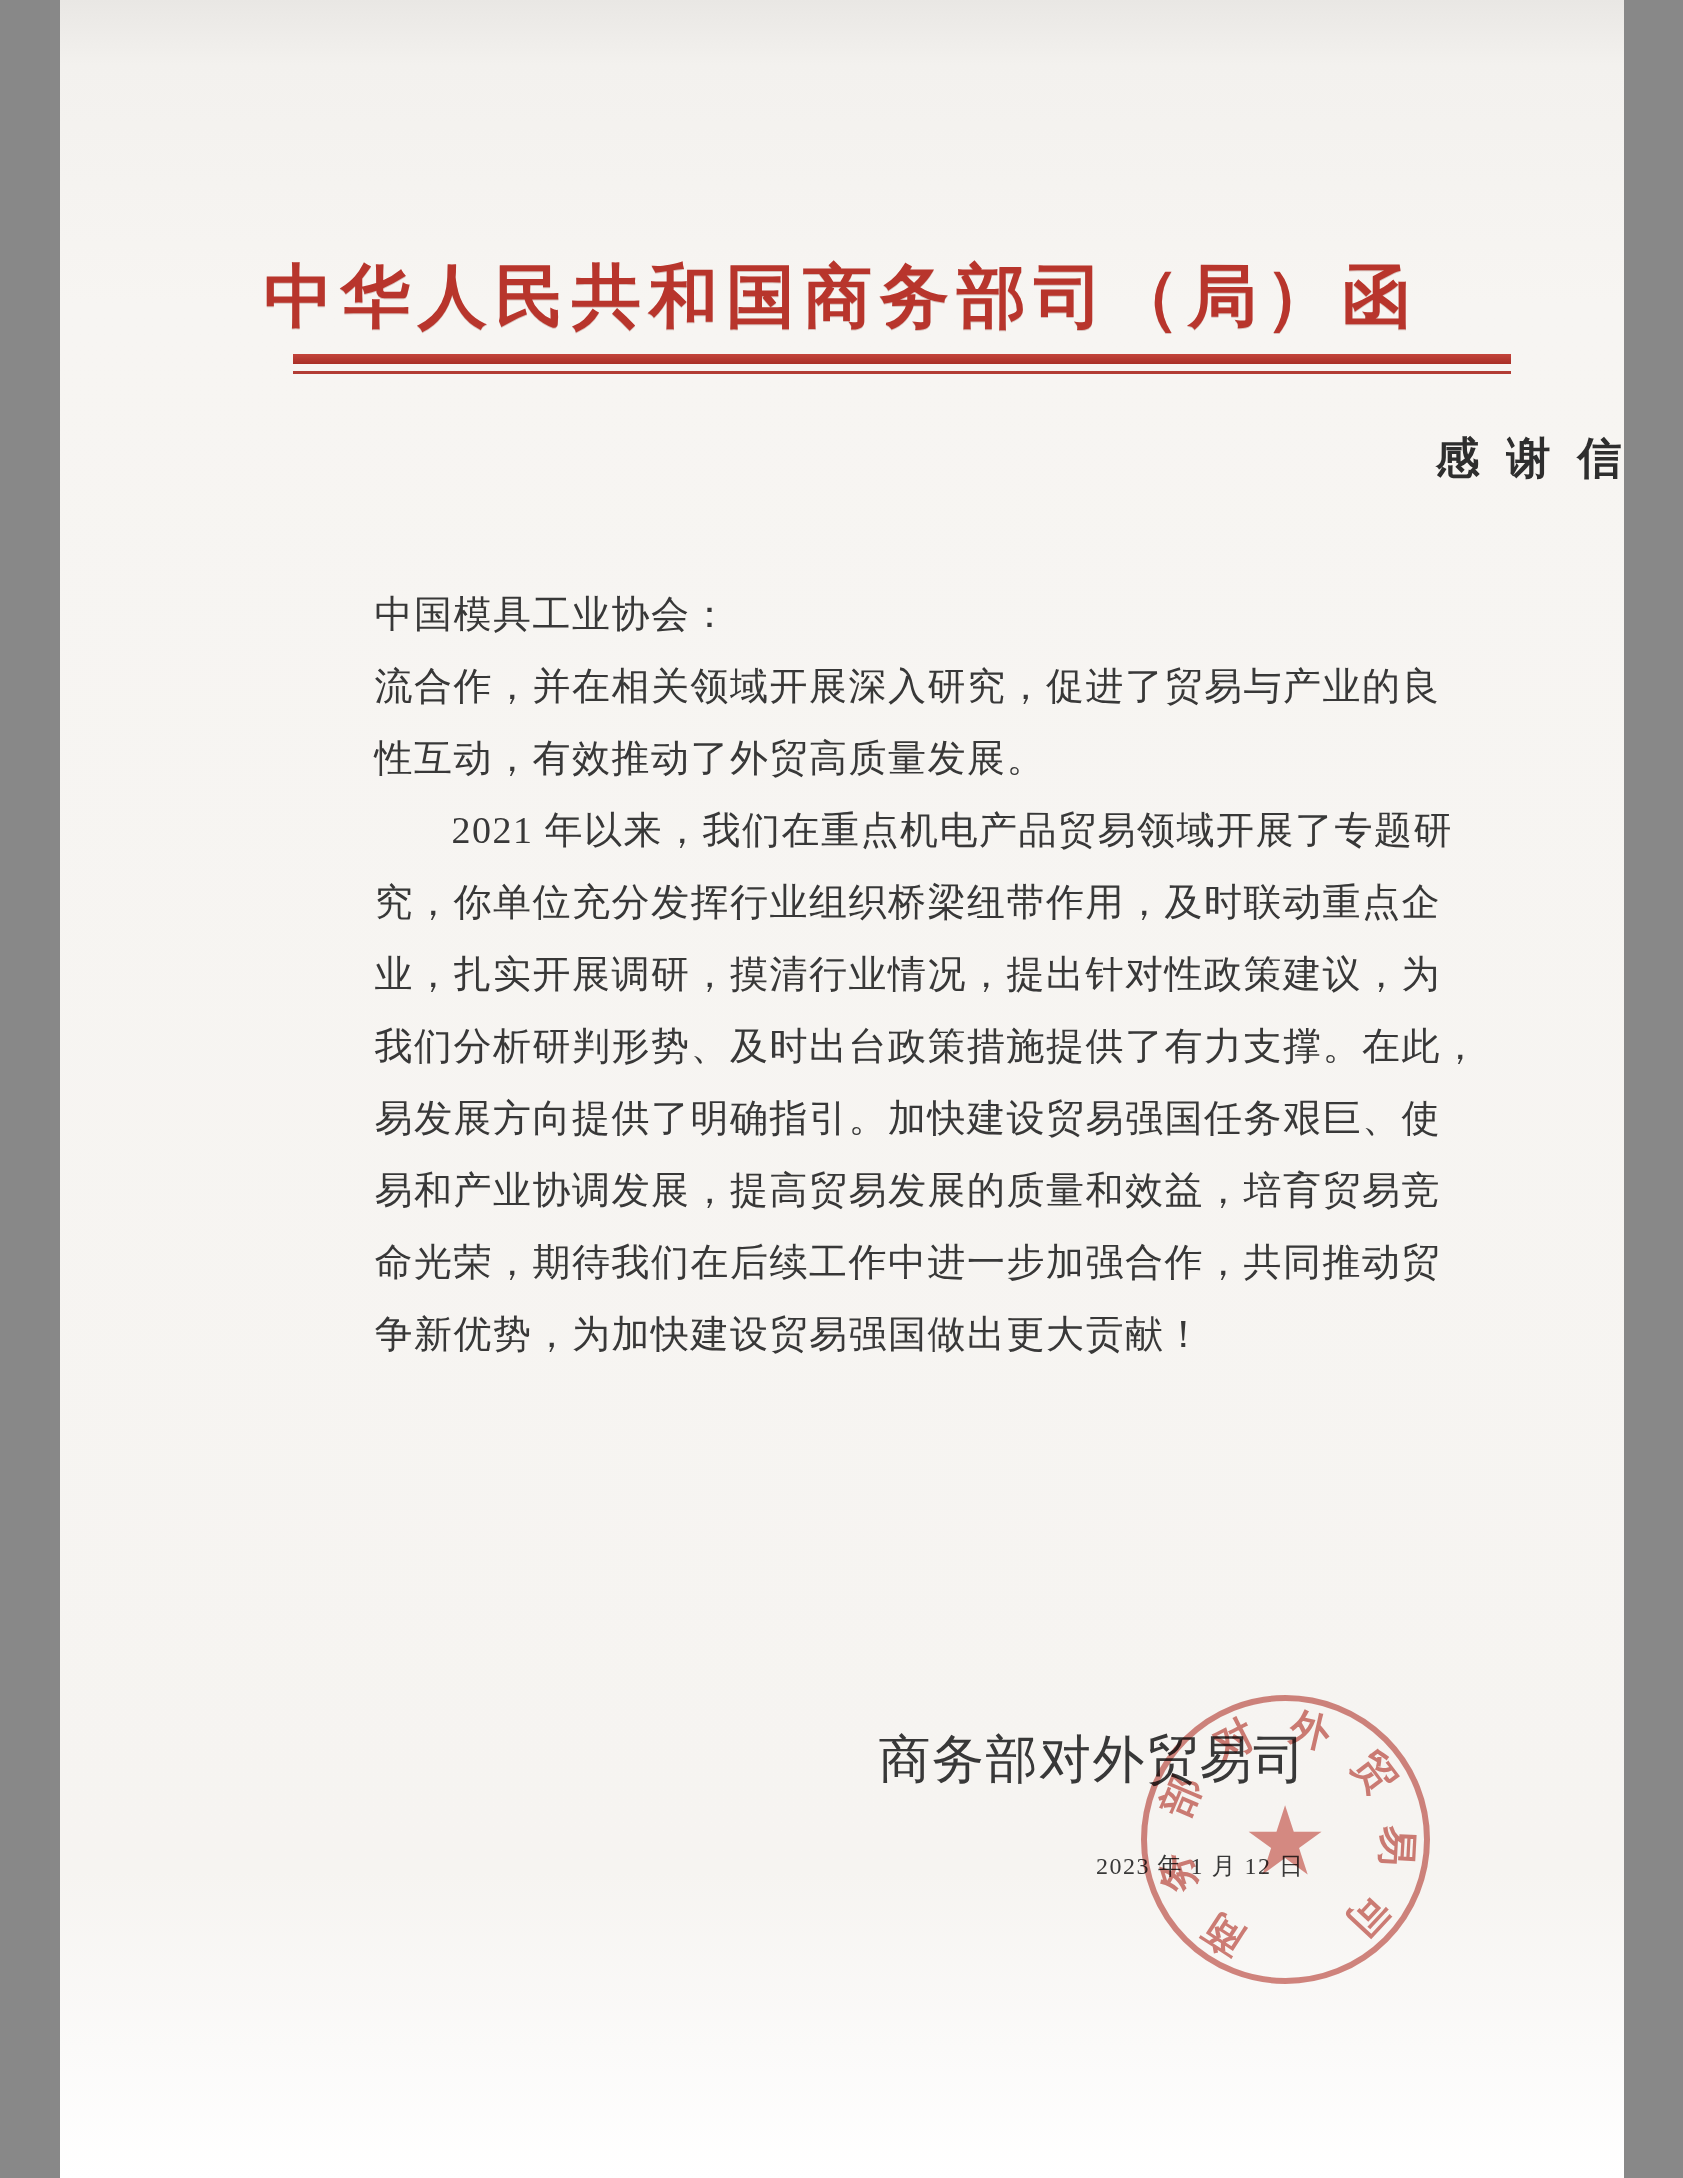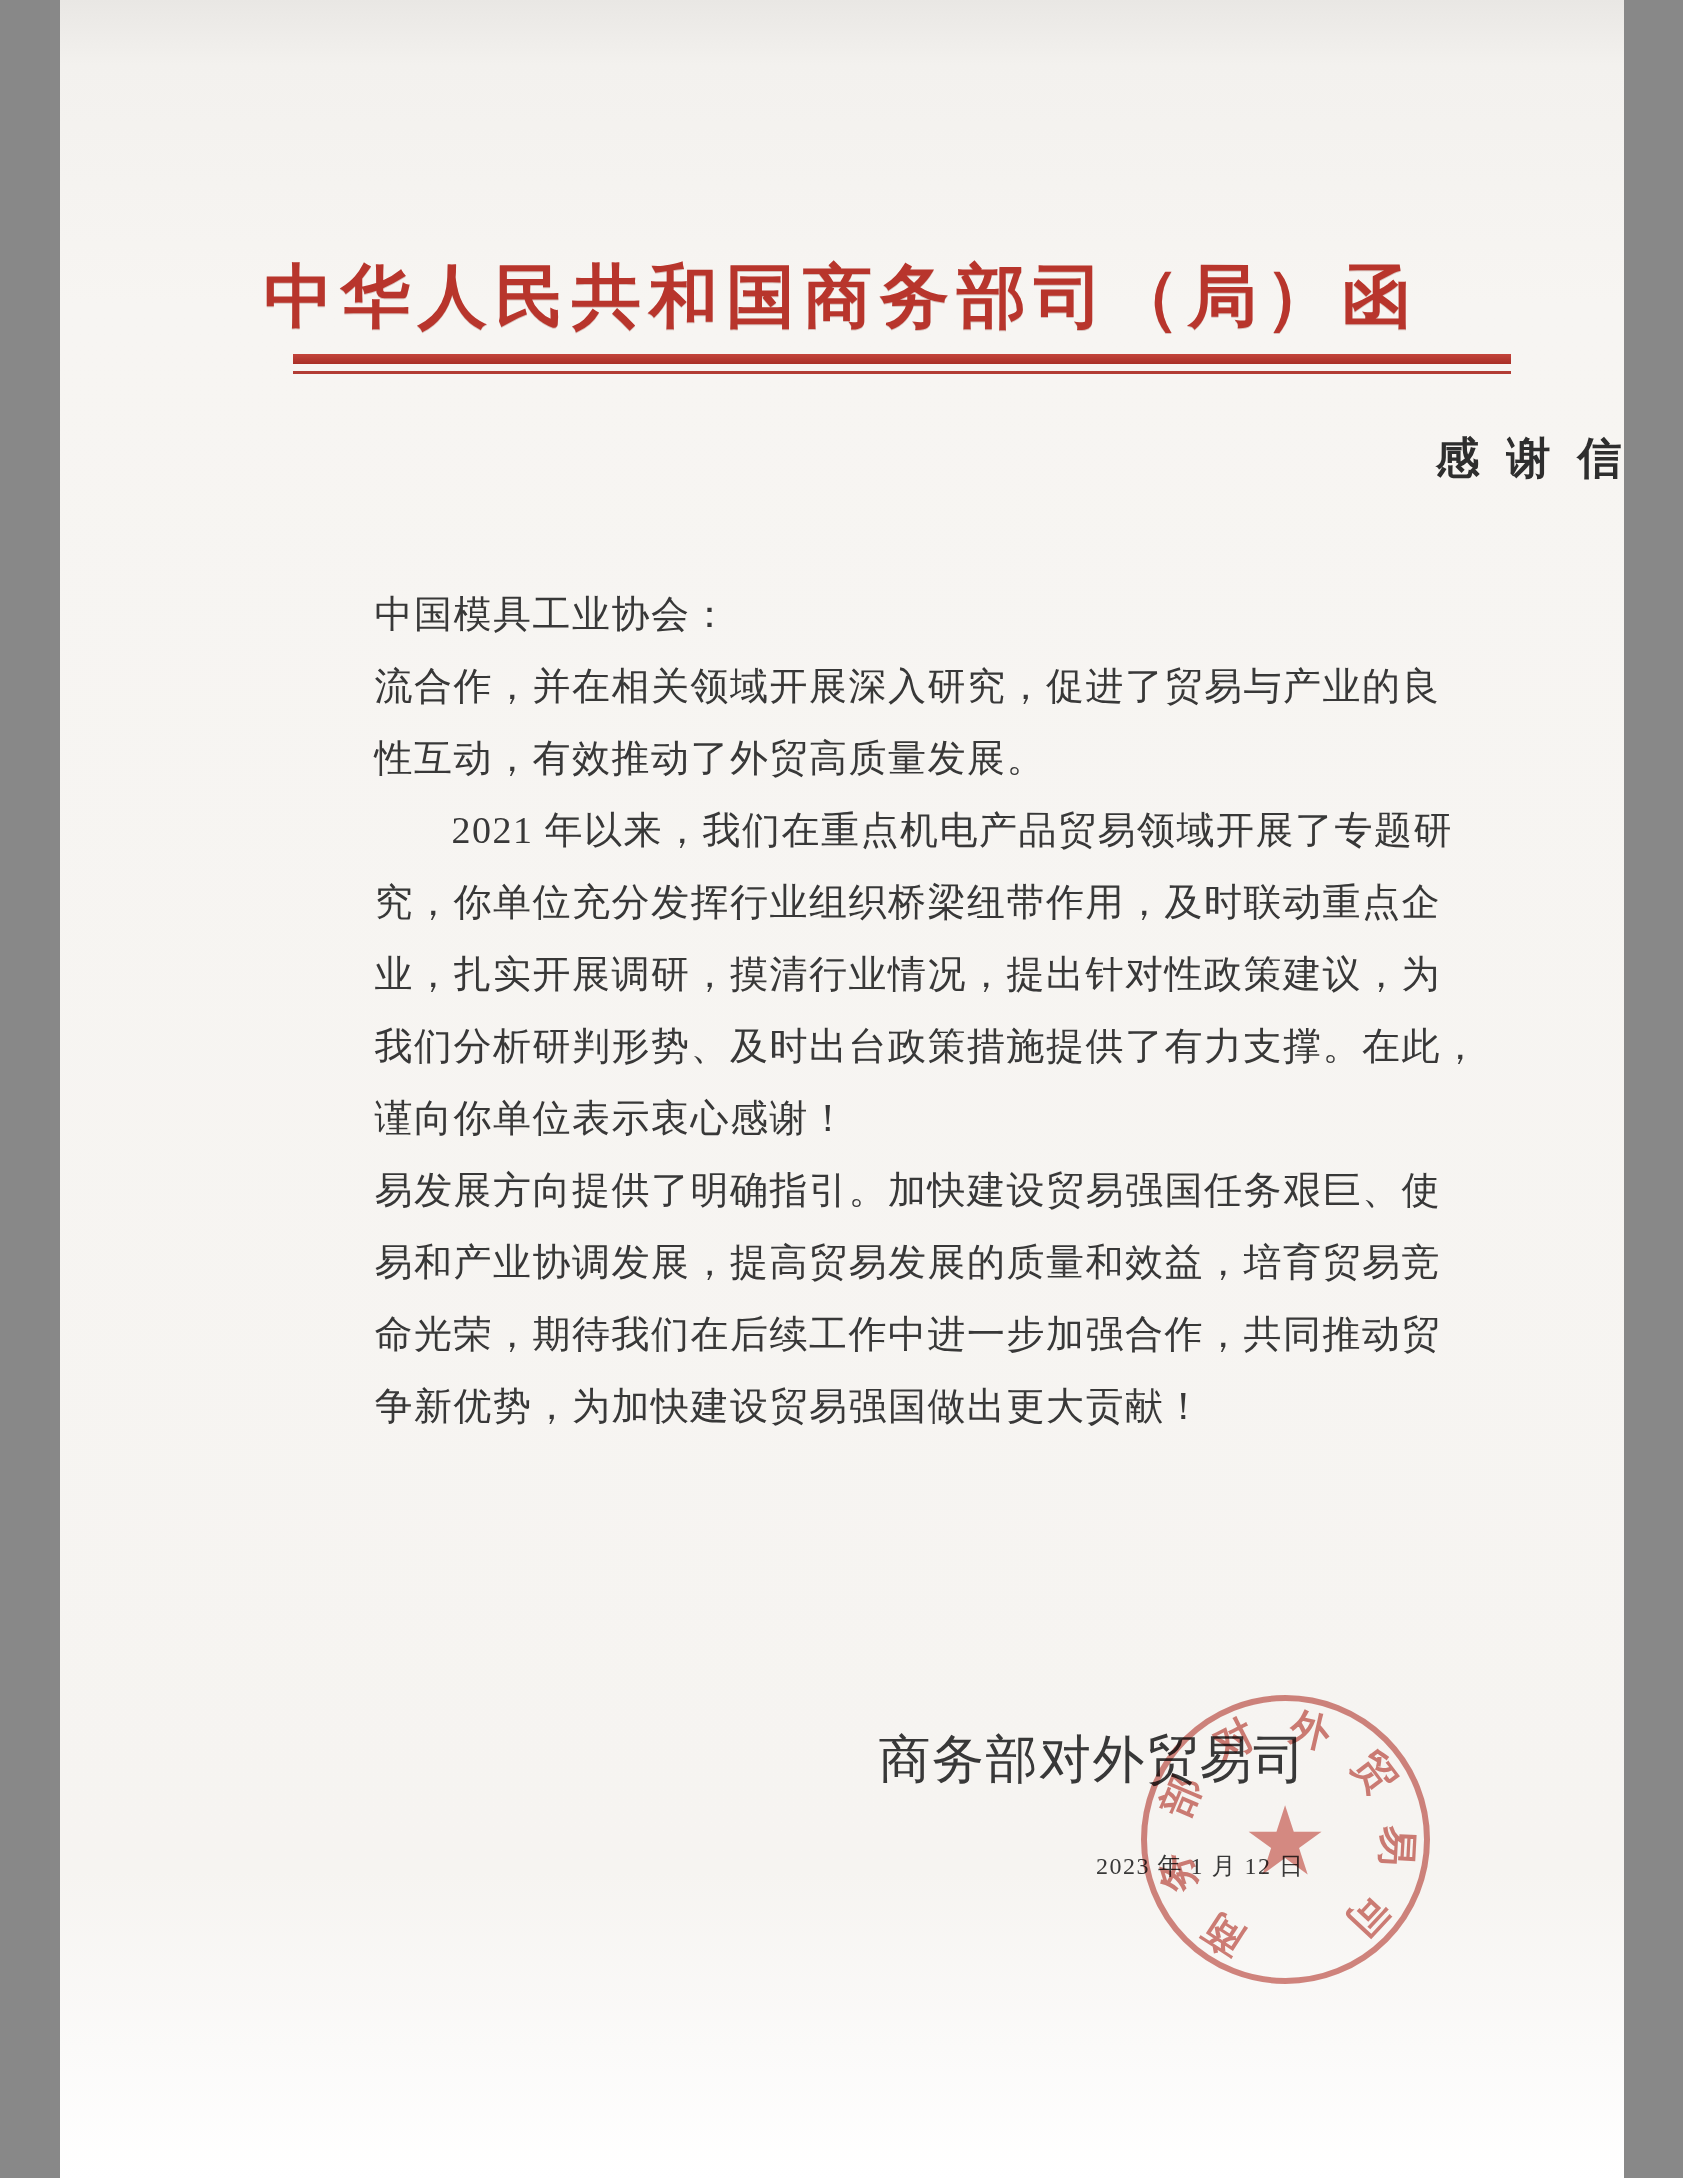--- a/index.html
+++ b/index.html
@@ -103,21 +103,20 @@
   <div class="doc-title">感 谢 信</div>
 
   <div class="body-block">
     <div class="line">中国模具工业协会：</div>
     <div class="line">流合作，并在相关领域开展深入研究，促进了贸易与产业的良</div>
     <div class="line">性互动，有效推动了外贸高质量发展。</div>
     <div class="line indent">2021 年以来，我们在重点机电产品贸易领域开展了专题研</div>
     <div class="line">究，你单位充分发挥行业组织桥梁纽带作用，及时联动重点企</div>
     <div class="line">业，扎实开展调研，摸清行业情况，提出针对性政策建议，为</div>
     <div class="line">我们分析研判形势、及时出台政策措施提供了有力支撑。在此，</div>
-    <div class="line">谨向你单位表示衷心感谢！</div>
     <div class="line">易发展方向提供了明确指引。加快建设贸易强国任务艰巨、使</div>
     <div class="line">易和产业协调发展，提高贸易发展的质量和效益，培育贸易竞</div>
     <div class="line">命光荣，期待我们在后续工作中进一步加强合作，共同推动贸</div>
     <div class="line">争新优势，为加快建设贸易强国做出更大贡献！</div>
   </div>
 
   <div class="signature">商务部对外贸易司</div>
 
   <div class="date">2023 年 1 月 12 日</div>
 

